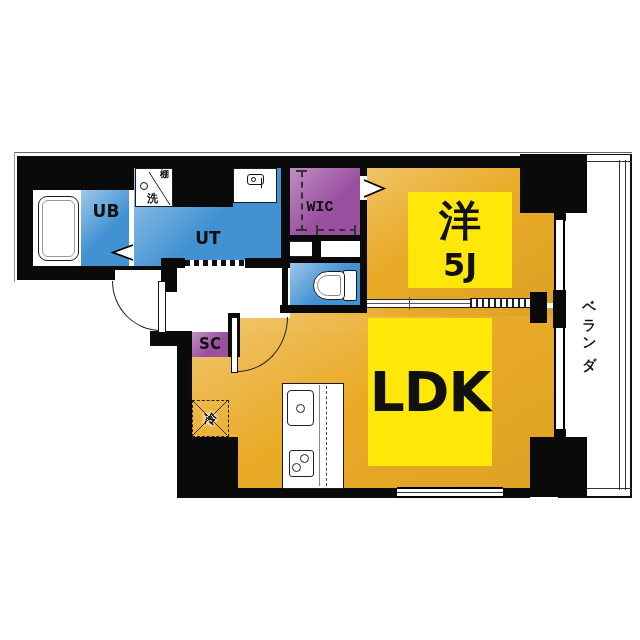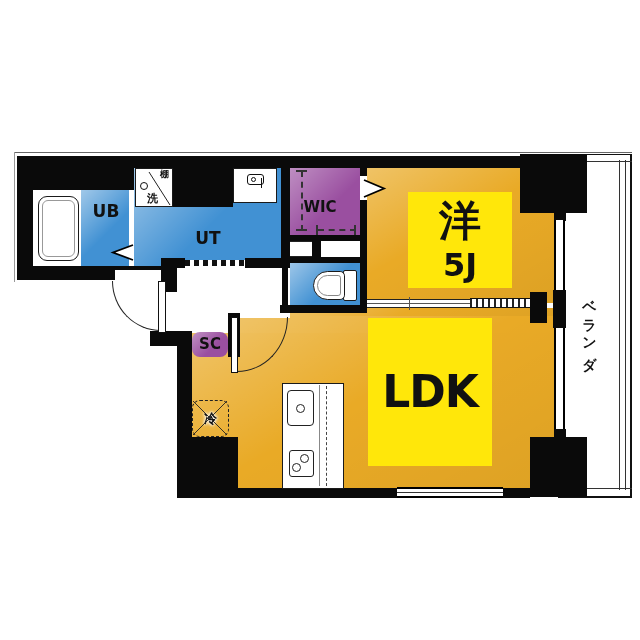--- a/index.html
+++ b/index.html
@@ -6,21 +6,21 @@
   .canvas{position:relative;width:640px;height:640px;background:#fff;overflow:hidden;
           font-family:"DejaVu Sans","Liberation Sans",sans-serif;color:#111;}
   .a{position:absolute;box-sizing:border-box;}
   .wall{position:absolute;box-sizing:border-box;background:var(--wall-black,#0a0a0a);}
   .blue{background:linear-gradient(135deg,rgba(255,255,255,.50),rgba(255,255,255,0) 55%),var(--wet-area-blue,#4191d3);}
   .purple{background:linear-gradient(135deg,rgba(255,255,255,.38),rgba(255,255,255,0) 60%),var(--closet-purple,#9a4fa0);}
   .orange{background:linear-gradient(150deg,rgba(255,255,255,.30),rgba(255,255,255,0) 45%,rgba(0,0,0,.05)),var(--room-orange,#e9aa26);}
   .ylabel{background:var(--label-yellow,#ffe70a);display:flex;flex-direction:column;align-items:center;justify-content:center;}
   .white{background:#fff;}
   .txt{position:absolute;font-weight:bold;line-height:1;white-space:nowrap;}
-  .ctr{display:flex;align-items:center;justify-content:center;border-radius:8px;}
+  .ctr{display:flex;align-items:center;justify-content:center;}
   .fixture{position:absolute;box-sizing:border-box;background:#fff;border:1.4px solid #1a1a1a;}
   .thin{position:absolute;background:#444;}
   svg{position:absolute;overflow:visible;}
 </style>
 </head>
 <body>
 
 <div class="canvas">
 
   <div class="thin" style="left:15px;top:152px;width:617px;height:1px;background:#666;"></div>
@@ -159,26 +159,26 @@
   <div class="a" style="left:318px;top:229px;width:38px;height:0;border-top:2px dashed #333;"></div>
   <div class="thin" style="left:316px;top:225px;width:2px;height:10px;background:#333;"></div>
   <div class="thin" style="left:354px;top:225px;width:2px;height:10px;background:#333;"></div>
 
   <div class="a purple ctr" style="left:192px;top:332px;width:36px;height:25px;">
     <span class="txt" style="position:static;font-size:15px;">SC</span>
   </div>
 
   <div class="txt" style="left:86px;top:203px;width:40px;text-align:center;font-size:17px;">UB</div>
   <div class="txt" style="left:188px;top:230px;width:40px;text-align:center;font-size:17px;">UT</div>
-  <div class="txt" style="left:296px;top:200px;width:48px;text-align:center;font-size:15px;">WIC</div>
+  <div class="txt" style="left:296px;top:200px;width:48px;text-align:center;font-size:15px;font-family:Liberation Mono, monospace;">WIC</div>
 
   <div class="a ylabel" style="left:408px;top:192px;width:104px;height:96px;gap:7px;">
     <span class="txt" style="position:static;font-size:42px;">洋</span>
     <span class="txt" style="position:static;font-size:32px;">5J</span>
   </div>
 
   <div class="a ylabel" style="left:368px;top:318px;width:124px;height:148px;gap:14px;">
-    <span class="txt" style="position:static;font-size:44px;letter-spacing:-1px;">LDK</span>
+    <span class="txt" style="position:static;font-size:55px;letter-spacing:-1px;">LDK</span>
   </div>
 
   <div class="txt" style="left:583px;top:290px;font-size:14px;writing-mode:vertical-rl;text-orientation:upright;letter-spacing:3px;">ベランダ</div>
 
 </div>
 
 </body></html>

